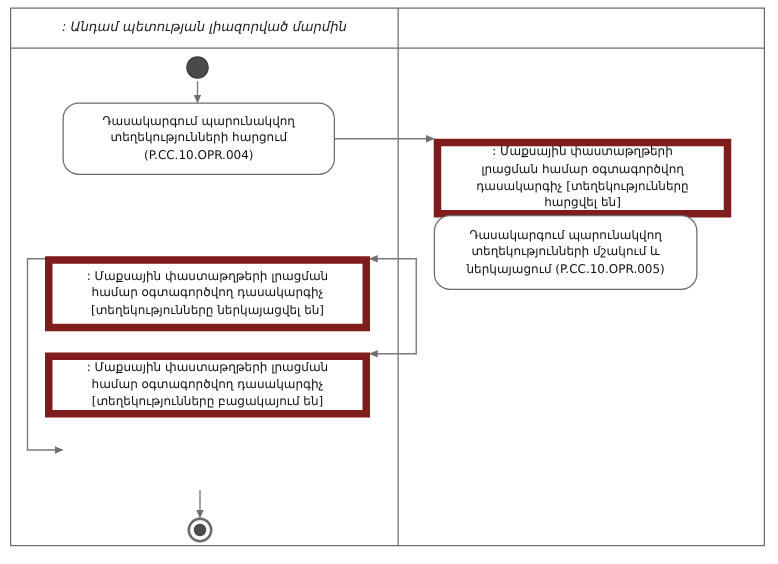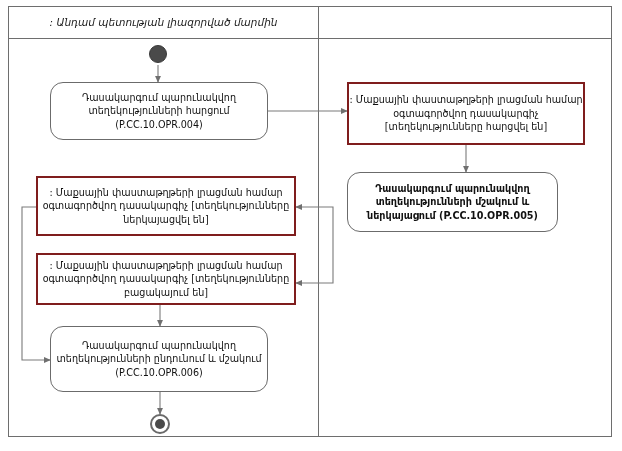--- a/index.html
+++ b/index.html
@@ -64,29 +64,30 @@
     position: absolute;
     box-sizing: border-box;
     display: flex;
     align-items: center;
     justify-content: center;
     text-align: center;
     background: #ffffff;
     color: #111111;
     font-size: 9.6px;
     line-height: 1.42;
-    padding: 3px 0;
+    padding: 3px 20px;
   }
   .activity {
     border: 1px solid #6b6b6b;
     border-radius: 13px;
   }
   .objstate {
-    border: 2px solid #7f1d1d;
+    border: 6px solid #7f1d1d;
     border-radius: 0;
+    margin-top: 29px;
   }
   .node-text { display: block; width: 100%; }
 
   
   .initial-node {
     position: absolute;
     width: 18px;
     height: 18px;
     border-radius: 50%;
     background: #4a4a4a;
@@ -160,31 +161,28 @@
   <div class="initial-node" style="left:149px; top:45px;"></div>
 
   <div class="node activity" style="left:50px; top:82px; width:218px; height:58px;">
     <span class="node-text">Դասակարգում պարունակվող տեղեկությունների հարցում (P.CC.10.OPR.004)</span>
   </div>
 
   <div class="node objstate" style="left:347px; top:82px; width:238px; height:63px;">
     <span class="node-text">: Մաքսային փաստաթղթերի լրացման համար օգտագործվող դասակարգիչ [տեղեկությունները հարցվել են]</span>
   </div>
 
-  <div class="node activity" style="left:347px; top:172px; width:211px; height:60px;font-weight:bold;">
+  <div class="node activity" style="left:347px; top:172px; width:211px; height:60px;">
     <span class="node-text">Դասակարգում պարունակվող տեղեկությունների մշակում և ներկայացում (P.CC.10.OPR.005)</span>
   </div>
 
   <div class="node objstate" style="left:36px; top:176px; width:260px; height:60px;">
     <span class="node-text">: Մաքսային փաստաթղթերի լրացման համար օգտագործվող դասակարգիչ [տեղեկությունները ներկայացվել են]</span>
   </div>
 
   <div class="node objstate" style="left:36px; top:253px; width:260px; height:52px;">
     <span class="node-text">: Մաքսային փաստաթղթերի լրացման համար օգտագործվող դասակարգիչ [տեղեկությունները բացակայում են]</span>
   </div>
 
-  <div class="node activity" style="left:50px; top:326px; width:218px; height:66px;">
-    <span class="node-text">Դասակարգում պարունակվող տեղեկությունների ընդունում և մշակում (P.CC.10.OPR.006)</span>
-  </div>
 
   <div class="final-node" style="left:150px; top:414px;"></div>
 
 </div>
 
 </body></html>

